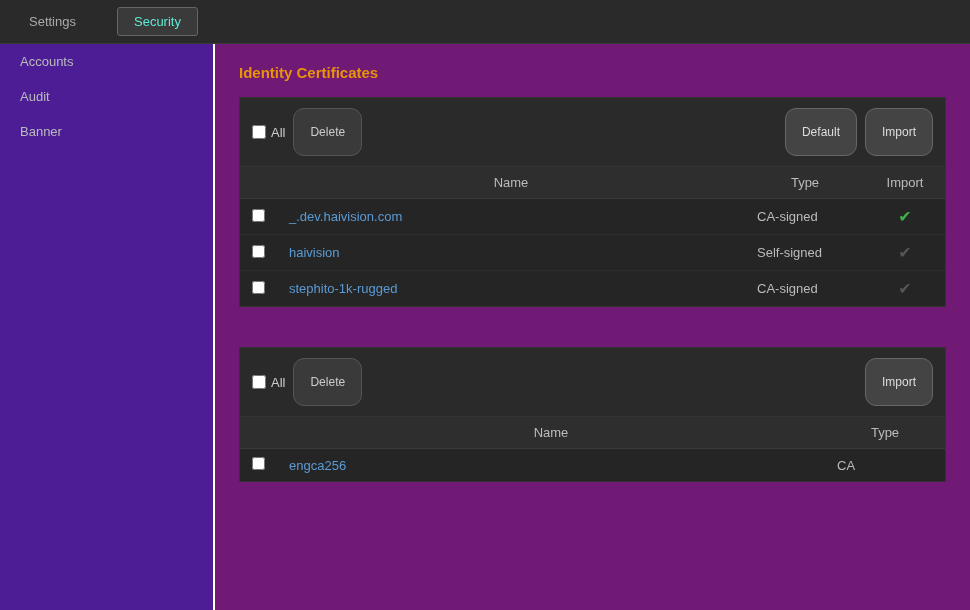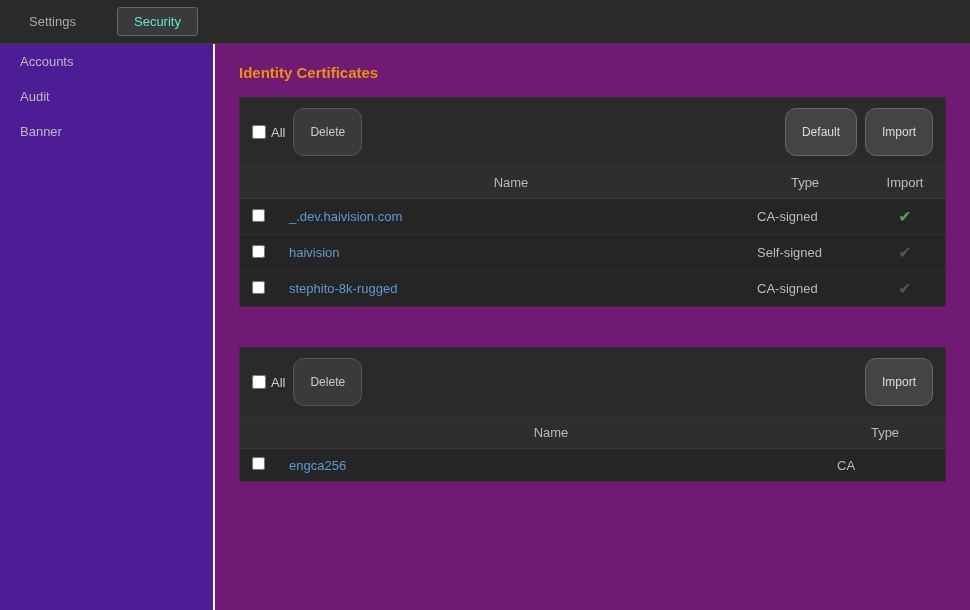--- a/index.html
+++ b/index.html
@@ -217,21 +217,21 @@
               <td class="col-default"><span class="check-green">✔</span></td>
             </tr>
             <tr>
               <td class="col-checkbox"><input type="checkbox" style=""></td>
               <td class="col-name"><a class="cert-name-link">haivision</a></td>
               <td class="col-type">Self-signed</td>
               <td class="col-default"><span class="check-grey">✔</span></td>
             </tr>
             <tr>
               <td class="col-checkbox"><input type="checkbox" style=""></td>
-              <td class="col-name"><a class="cert-name-link">stephito-8k-rugged</a></td>
+              <td class="col-name"><a class="cert-name-link">stephito-1k-rugged</a></td>
               <td class="col-type">CA-signed</td>
               <td class="col-default"><span class="check-grey">✔</span></td>
             </tr>
           </tbody>
       </table>
     </div>
 
 
     <div class="section-block">
 

